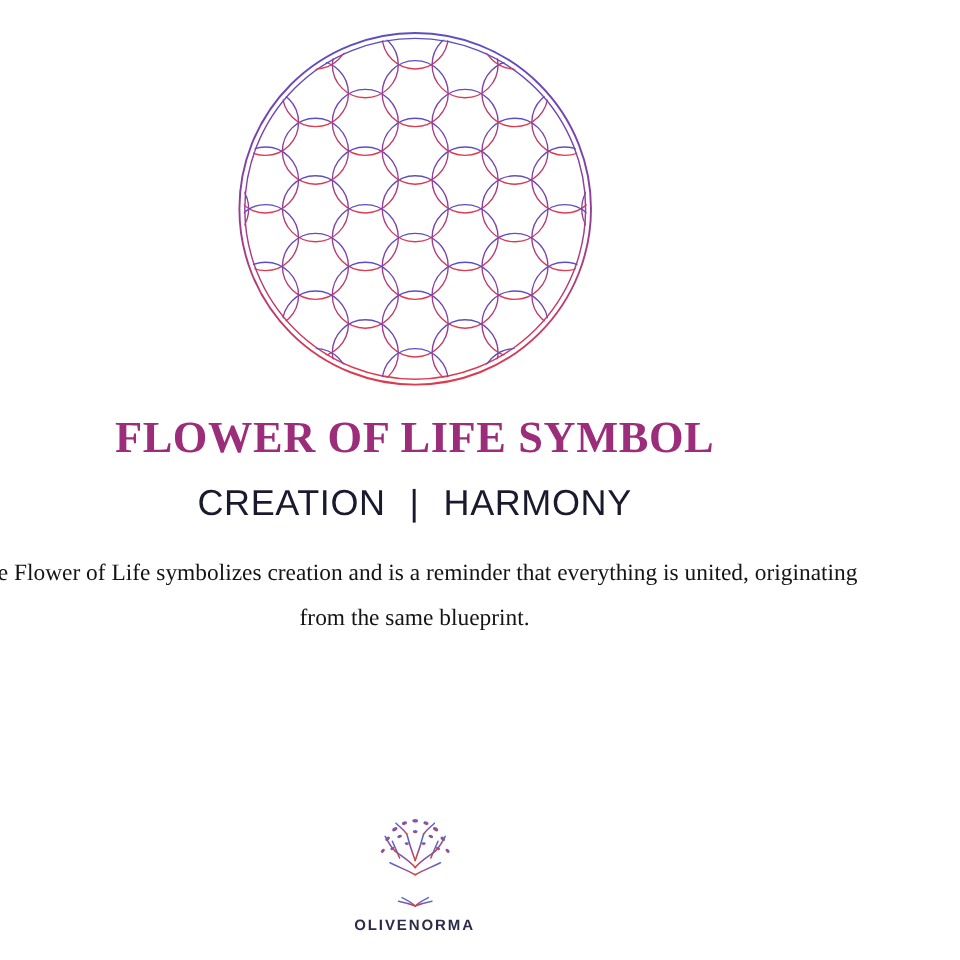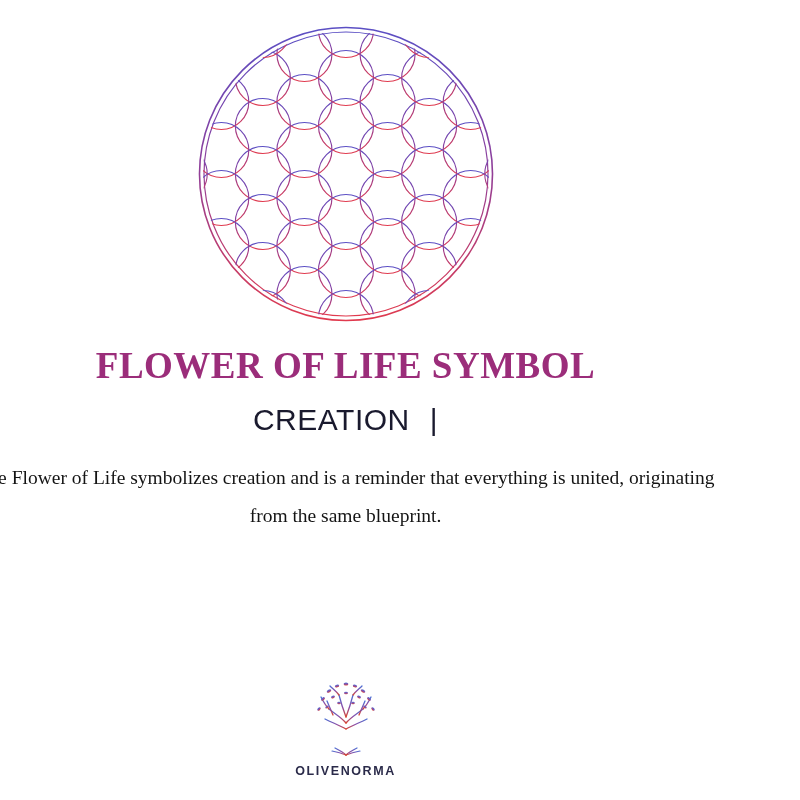--- a/index.html
+++ b/index.html
@@ -170,20 +170,21 @@
         <circle cx="-16.28" cy="198" r="27.5"></circle>
       </g>
     </svg>
   </div>
 
   <div class="title">FLOWER OF LIFE SYMBOL</div>
 
   <div class="subtitle-row">
     <span>CREATION</span>
     <span class="subtitle-sep">|</span>
+    <span>HARMONY</span>
   </div>
 
   <div class="body-text">
     <p>The Flower of Life symbolizes creation and is a reminder that everything is united, originating from the same blueprint.</p>
   </div>
 
   <div class="logo-wrap">
     <div class="logo-mark">
       <svg width="86" height="82" viewBox="0 0 86 82" xmlns="http://www.w3.org/2000/svg">
         <defs>

